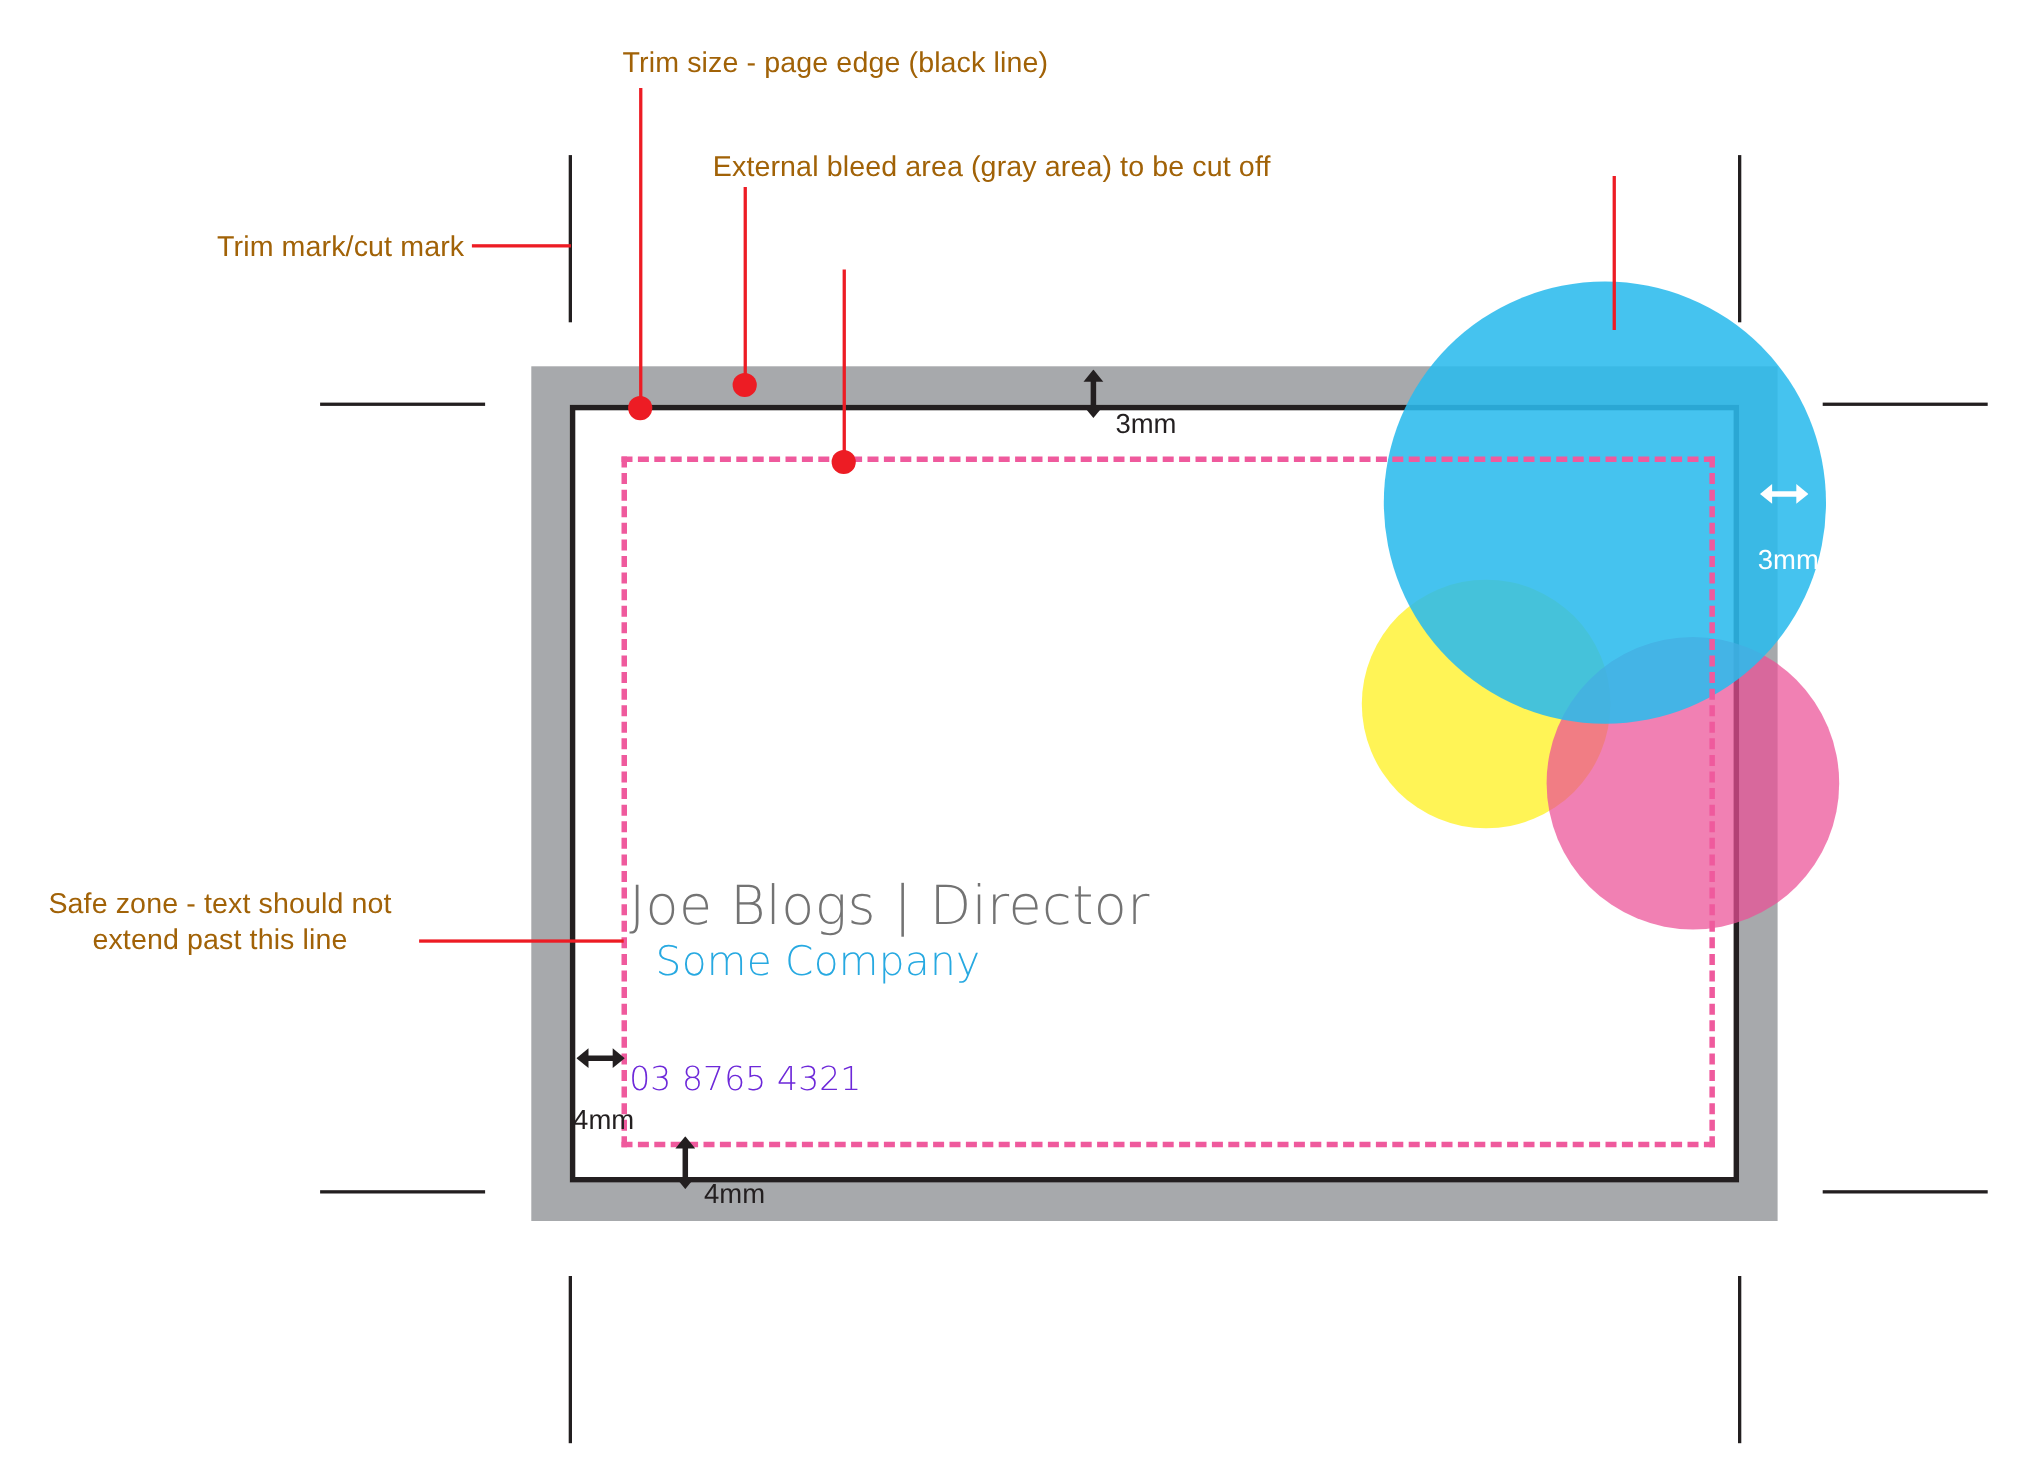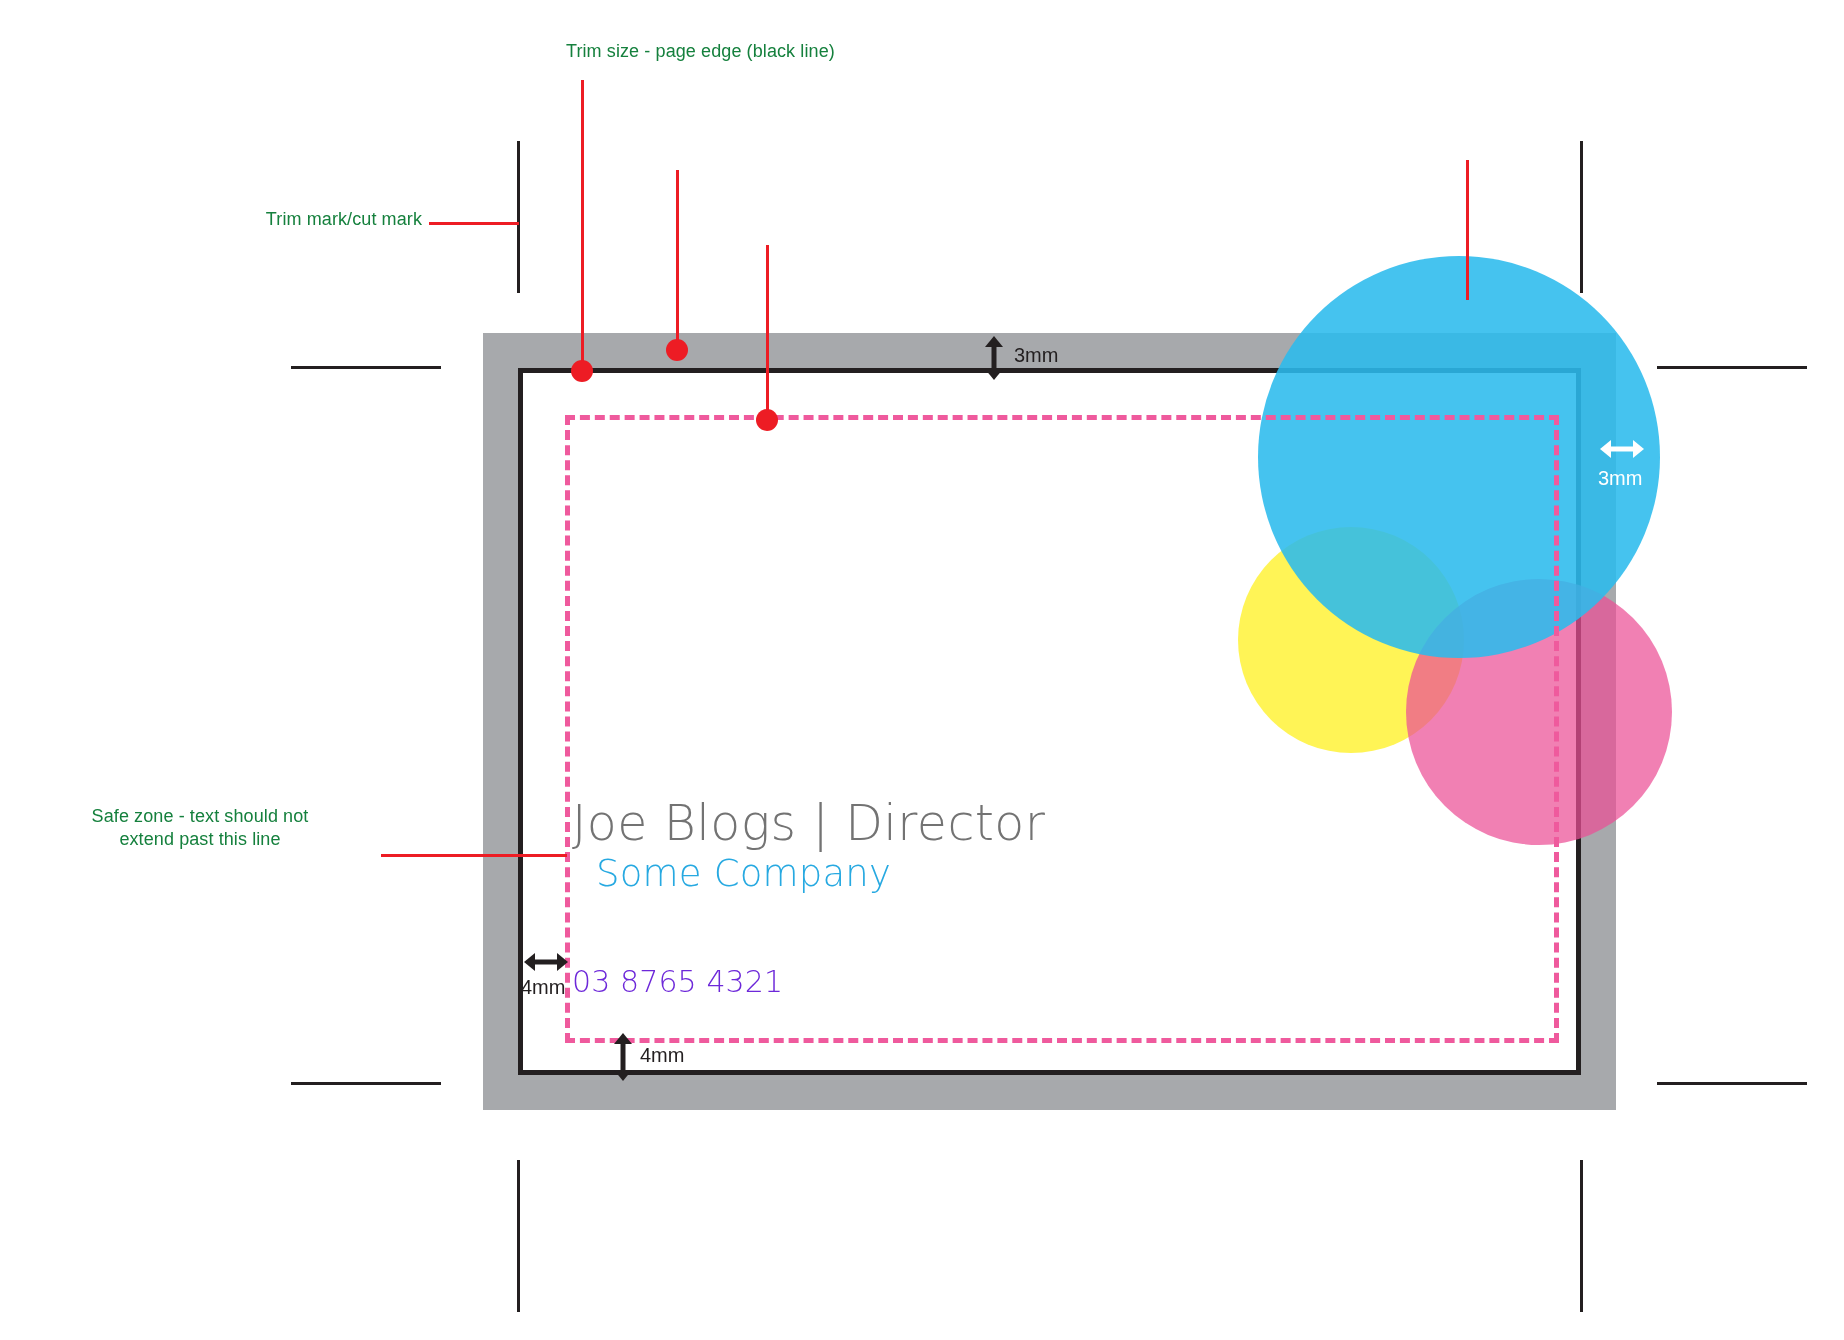--- a/index.html
+++ b/index.html
@@ -1,21 +1,21 @@
 <!DOCTYPE html>
 <html><head>
 <meta charset="utf-8">
 <style>
   html,body{margin:0;padding:0;background:#ffffff;}
   body{width:1844px;height:1340px;position:relative;overflow:hidden;
        font-family:"Liberation Sans","DejaVu Sans",sans-serif;color:#231f20;}
   .stage{position:absolute;left:0;top:0;width:1844px;height:1340px;}
 
   
-  .ann{position:absolute;font-size:18px;line-height:1.28;color:#15803d;
+  .ann{position:absolute;font-size:26px;line-height:1.28;color:#a16207;
        letter-spacing:.1px;white-space:pre-line;}
   .ann.c{text-align:center;}
   .ann.r{text-align:right;}
 
   
   .lead{position:absolute;background:#ed1c24;}
   .lead.v{width:3px;}
   .lead.h{height:3px;}
   .dot{position:absolute;width:22px;height:22px;border-radius:50%;
        background:#ed1c24;}
@@ -42,21 +42,21 @@
             font-family:"DejaVu Sans",sans-serif;font-weight:300;
             letter-spacing:.4px;white-space:nowrap;}
   .cardsub{position:absolute;color:#27a9e1;font-size:37px;
            font-family:"DejaVu Sans",sans-serif;font-weight:300;
            letter-spacing:.2px;white-space:nowrap;}
   .cardline{position:absolute;color:#6d28d9;font-size:30px;
             font-family:"DejaVu Sans",sans-serif;font-weight:300;
             letter-spacing:.1px;white-space:nowrap;}
 
   
-  .meas{position:absolute;font-size:20px;color:#231f20;white-space:nowrap;}
+  .meas{position:absolute;font-size:25px;color:#231f20;white-space:nowrap;margin-top:28px;}
   .meas.white{color:#ffffff;}
   .arrowv,.arrowh{position:absolute;}
 </style>
 </head>
 <body>
 
 <div class="stage">
 
   <div class="bleed" style="left:483px;top:333px;width:1133px;height:777px;"></div>
 
@@ -96,20 +96,21 @@
   <div class="dot" style="left:756px;top:409px;"></div>
 
   <div class="lead v" style="left:1466px;top:160px;height:140px;"></div>
 
   <div class="lead h" style="left:381px;top:854px;width:186px;"></div>
 
   <div class="ann r" style="left:130px;top:208px;width:292px;">Trim mark/cut mark</div>
 
   <div class="ann" style="left:566px;top:40px;width:470px;">Trim size - page edge (black line)</div>
 
+  <div class="ann" style="left:648px;top:135px;width:590px;">External bleed area (gray area) to be cut off</div>
 
 
 
   <div class="ann c" style="left:20px;top:805px;width:360px;">Safe zone - text should not
 extend past this line</div>
 
   <svg class="arrowv" width="26" height="44" viewBox="0 0 26 44" style="left:981px;top:336px;">
     <line x1="13" y1="6" x2="13" y2="38" stroke="#231f20" stroke-width="5"></line>
     <polygon points="13,0 4,11 22,11" fill="#231f20"></polygon>
     <polygon points="13,44 4,33 22,33" fill="#231f20"></polygon>

